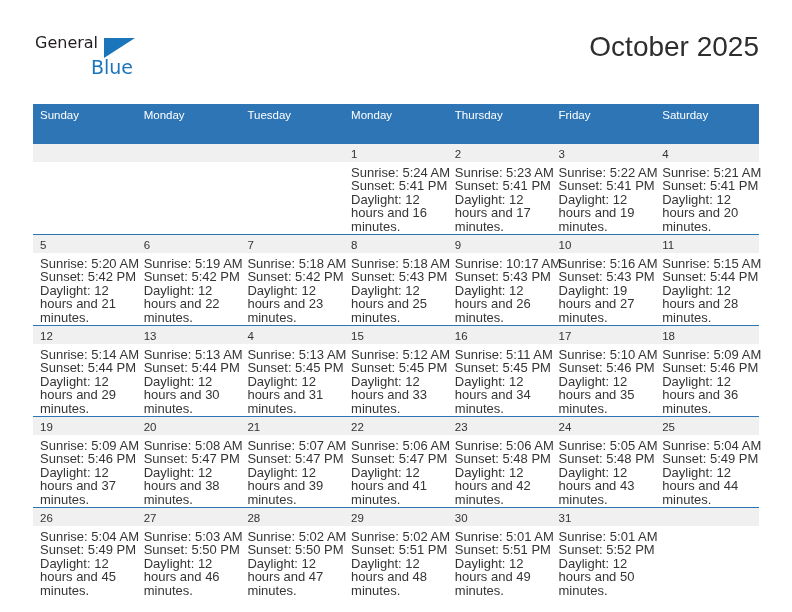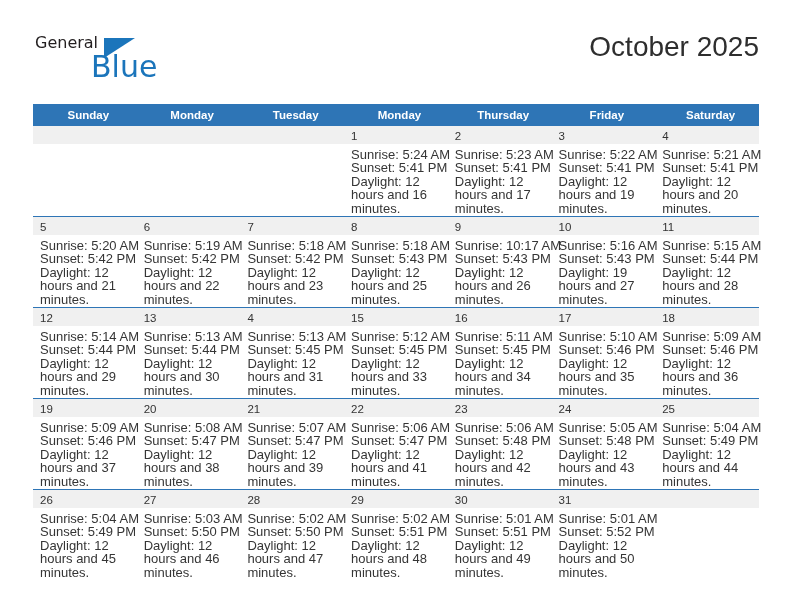--- a/index.html
+++ b/index.html
@@ -53,21 +53,21 @@
     top: 8px;
     width: 0;
     height: 0;
     border-left: 31px solid #1b75bb;
     border-bottom: 20px solid transparent;
   }
   .logo-blue {
     position: absolute;
     left: 58px;
     top: 24px;
-    font-size: 30px;
+    font-size: 19px;
     color: #1b75bb;
     font-family: "DejaVu Sans", sans-serif;
     font-weight: 400;
     line-height: 26px;
   }
 
   .title-block {
     position: absolute;
     right: 0;
     top: 0;
@@ -95,23 +95,23 @@
     left: 33px;
     top: 104px;
     width: 726px;
     border-collapse: collapse;
     table-layout: fixed;
   }
   .calendar th {
     background: #2e75b6;
     color: #ffffff;
     font-size: 11.5px;
-    font-weight: 700;
-    text-align: center;
-    padding: 5px 0 5px 7px;
+    font-weight: 400;
+    text-align: left;
+    padding: 5px 0 23px 7px;
     height: 11px;
     border: none;
   }
   .calendar td {
     vertical-align: top;
     padding: 0;
     border: none;
     width: 103.71px;
     height: 90px;
     background: #ffffff;

